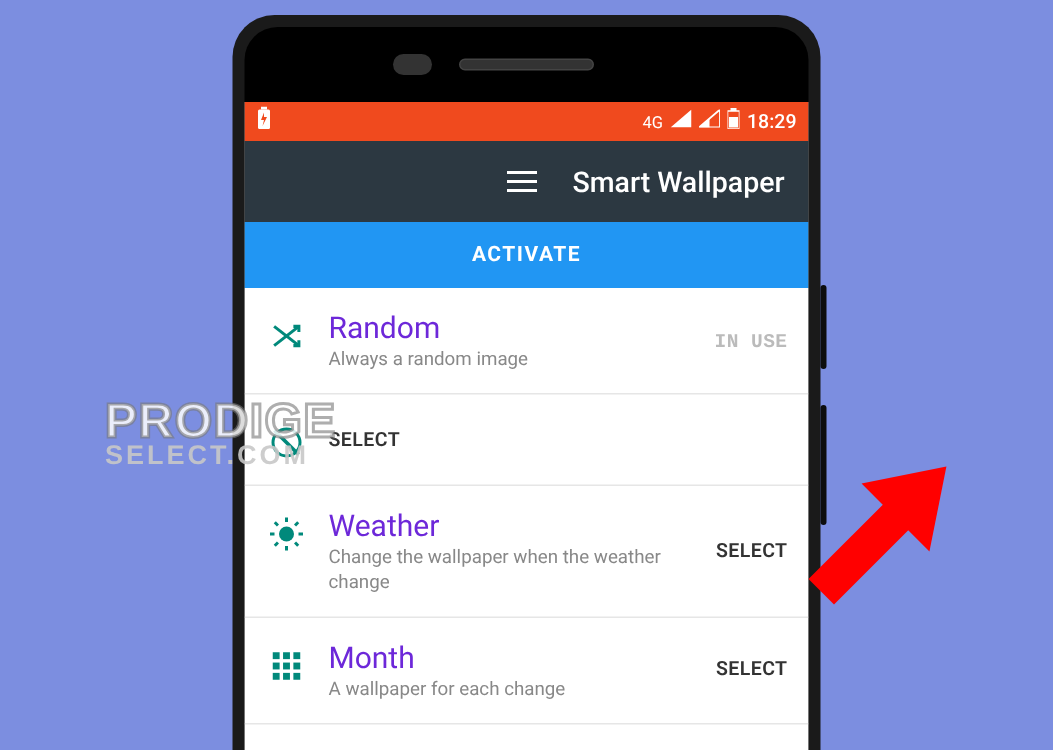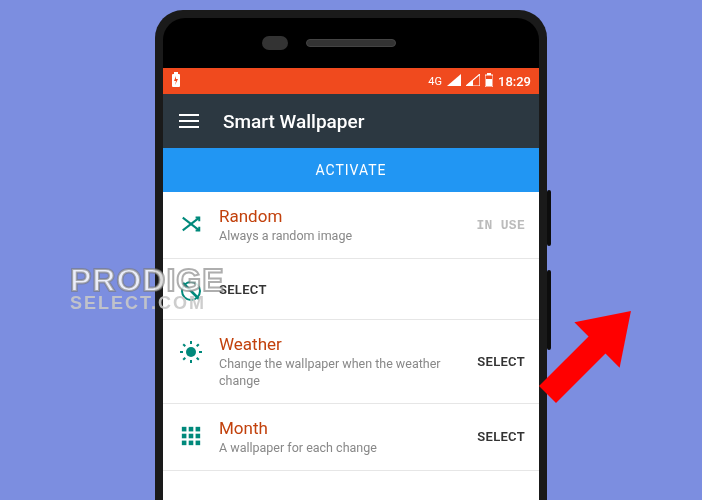--- a/index.html
+++ b/index.html
@@ -56,29 +56,30 @@
   .status-right { display: flex; align-items: center; gap: 5px; }
   .status-right .ic { font-size: 11px; margin-left: 12px; }
   .appbar {
     background: #2c3841;
     height: 54px;
     display: flex;
     align-items: center;
     padding: 0 16px;
     color: #fff;
     gap: 24px;
+    justify-content: flex-end;
   }
   .hamburger { width: 20px; height: 14px; display: flex; flex-direction: column; justify-content: space-between; cursor: pointer; }
   .hamburger span { height: 2px; background: #fff; }
   .app-title { font-size: 19px; font-weight: 500; }
   .activate {
     background: #2196f3;
     color: #fff;
     text-align: center;
-    font-weight: 400;
+    font-weight: 700;
     letter-spacing: 1px;
     padding: 14px 12px;
     font-size: 14px;
     cursor: pointer;
   }
   .list { flex: 1; background: #fff; overflow: hidden; }
   .row {
     display: flex;
     align-items: flex-start;
     padding: 14px 14px;
@@ -89,21 +90,21 @@
     width: 28px;
     height: 28px;
     flex: 0 0 28px;
     display: flex;
     align-items: center;
     justify-content: center;
     color: #00897b;
     margin-top: 4px;
   }
   .row-text { flex: 1; }
-  .row-title { font-size: 17px; color: #c2410c; margin-bottom: 2px; }
+  .row-title { font-size: 20px; color: #6d28d9; margin-bottom: 2px; }
   .row-sub { font-size: 12.5px; color: #888; line-height: 1.3; }
   .row-action {
     font-size: 13px;
     font-weight: 600;
     color: #333;
     align-self: center;
     cursor: pointer;
     letter-spacing: 0.3px;
   }
   .row-action.inuse { color: #bbb; cursor: default; font-family: Liberation Mono, monospace; }

